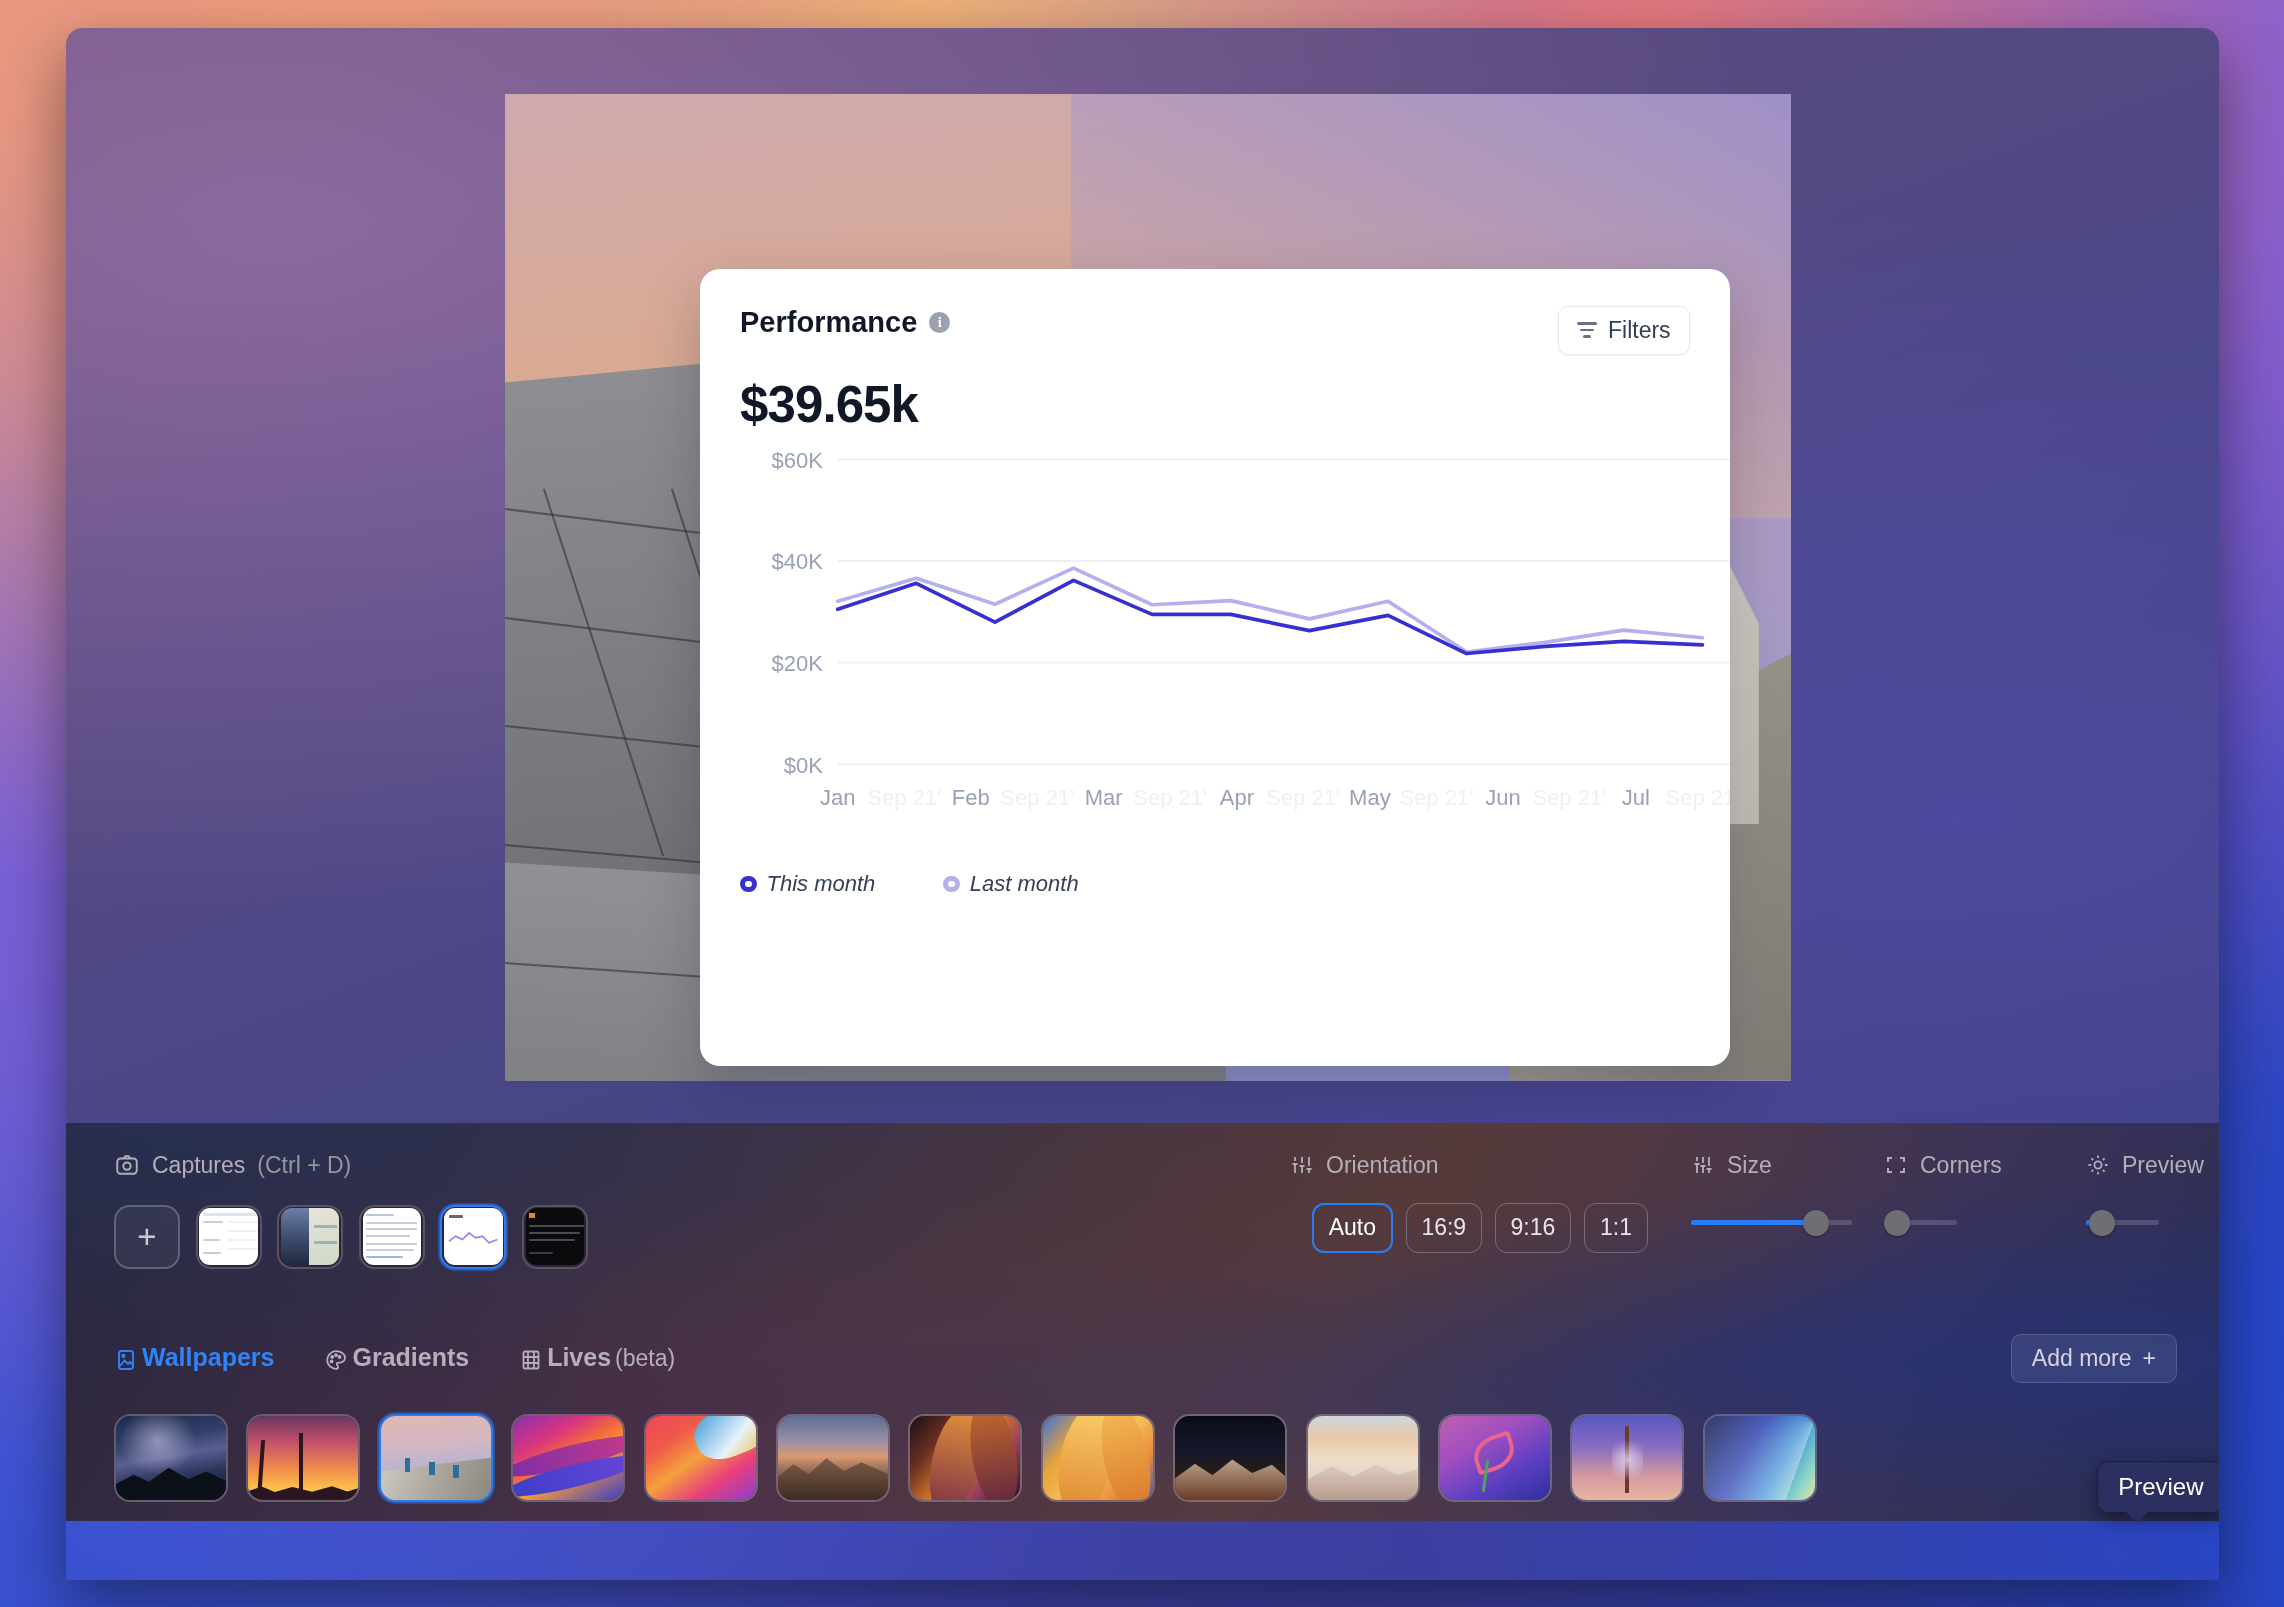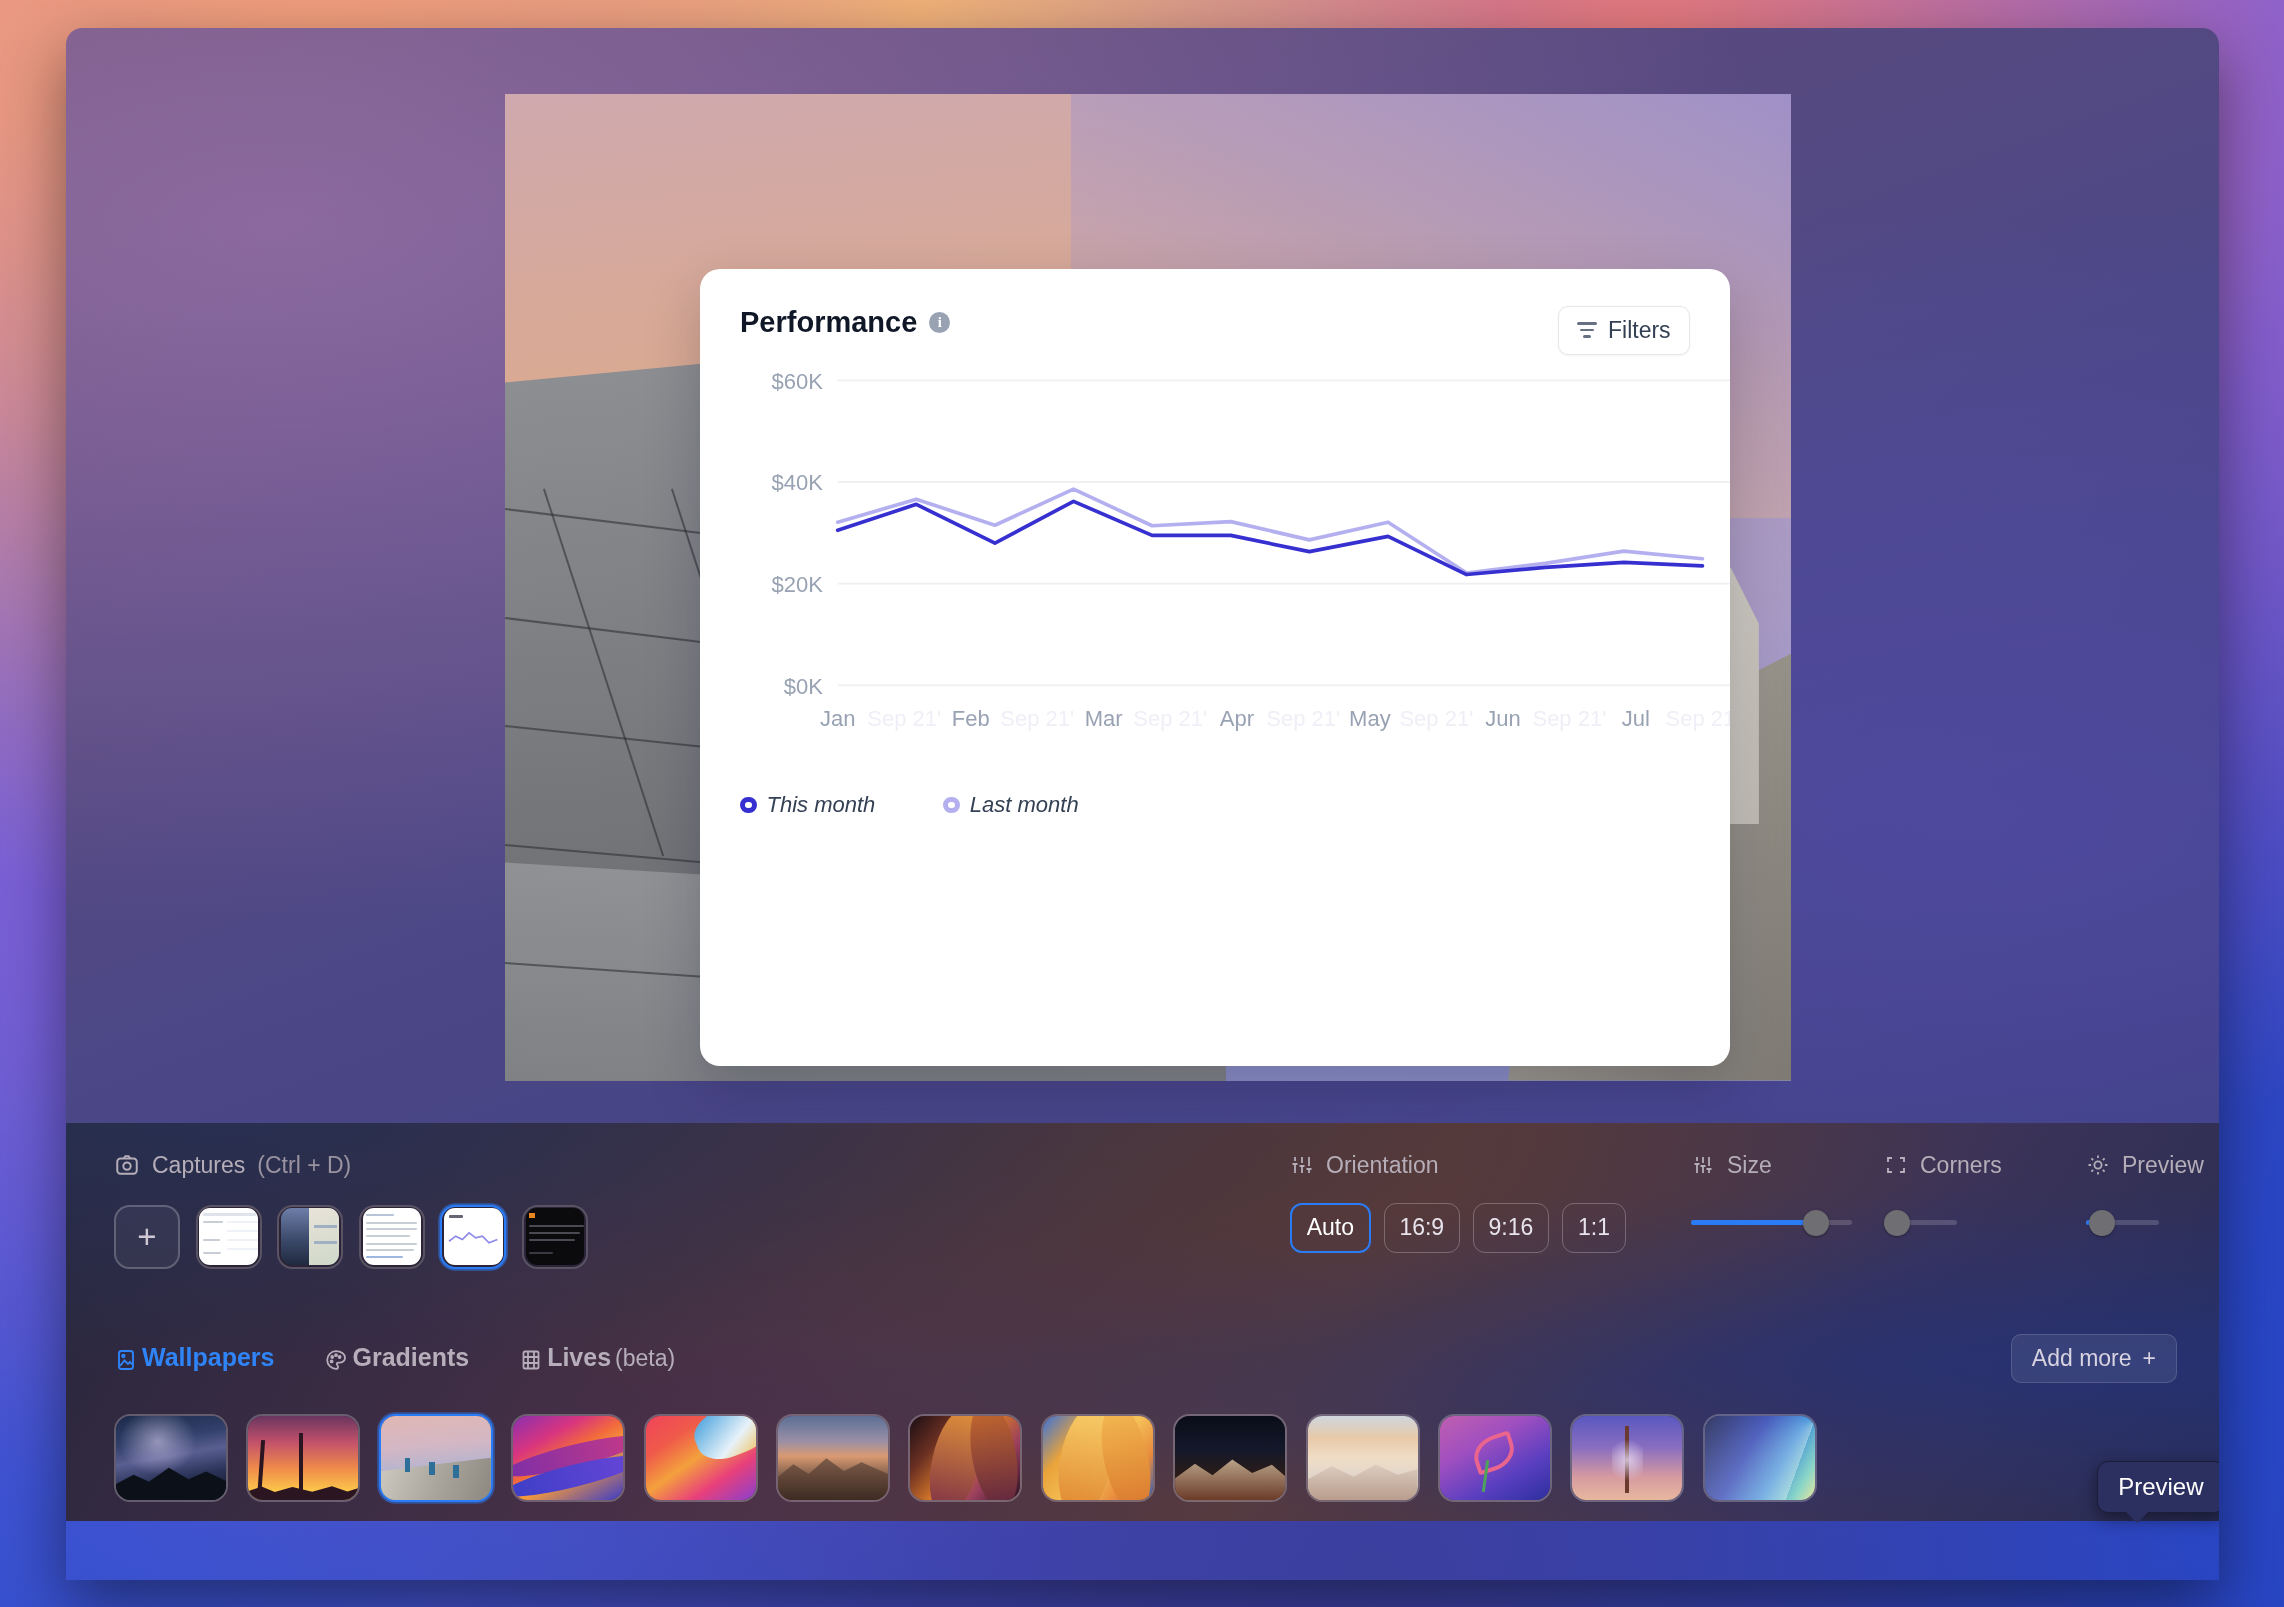--- a/index.html
+++ b/index.html
@@ -204,21 +204,21 @@
   .thumb.add {
     display: flex; align-items: center; justify-content: center;
     color: #cfc8d4; font-size: 33px; font-weight: 300;
     background: rgba(255,255,255,.05);
   }
   .thumb.sel { border-color: #2a7cf6; box-shadow: 0 0 0 1.8px rgba(42,124,246,.55); }
   .tshot { position: absolute; inset: 1.8px; border-radius: 11px; overflow: hidden; background: #fff; }
   .tl { position: absolute; background: #c9cdd6; height: 1.8px; border-radius: 0.9px; }
 
   .orient-sec { position: absolute; left: 1224px; top: 29px; }
-  .chips { display: flex; gap: 13px; margin-top: 24px; }
+  .chips { display: flex; gap: 13px; margin-top: 24px; margin-left: 22px; }
   .chip {
     min-width: 64px; height: 50px; padding: 0 14.7px;
     border-radius: 12px;
     border: 1.4px solid rgba(255,255,255,.25);
     color: #e8e4ee; font-size: 23px;
     display: flex; align-items: center; justify-content: center;
     cursor: pointer;
     font-family: "Liberation Sans", sans-serif;
   }
   .chip.active { border-color: #2a7cf6; border-width: 2.3px; color: #fff; }
@@ -313,20 +313,21 @@
         <button class="filters-btn">
           <span class="filt-ico">
               <i></i>
               <i></i>
               <i></i>
             </span>
           <span>Filters</span>
         </button>
       </div>
 
+      <div class="card-value">$39.65k</div>
 
       <div class="plot-wrap">
         <svg class="plot-svg" id="chart-svg" viewBox="0 0 1122 430" preserveAspectRatio="none">
             <line x1="150" y1="340" x2="1122" y2="340" stroke="#f0f0f2" stroke-width="2"></line>
             <text x="134" y="349" text-anchor="end" font-size="24" fill="#98a2b3" font-family="&quot;Liberation Sans&quot;, sans-serif">$0K</text>
             <line x1="150" y1="229.33333333333334" x2="1122" y2="229.33333333333334" stroke="#f0f0f2" stroke-width="2"></line>
             <text x="134" y="238.33333333333334" text-anchor="end" font-size="24" fill="#98a2b3" font-family="&quot;Liberation Sans&quot;, sans-serif">$20K</text>
             <line x1="150" y1="118.66666666666669" x2="1122" y2="118.66666666666669" stroke="#f0f0f2" stroke-width="2"></line>
             <text x="134" y="127.66666666666669" text-anchor="end" font-size="24" fill="#98a2b3" font-family="&quot;Liberation Sans&quot;, sans-serif">$40K</text>
             <line x1="150" y1="8" x2="1122" y2="8" stroke="#f0f0f2" stroke-width="2"></line>

